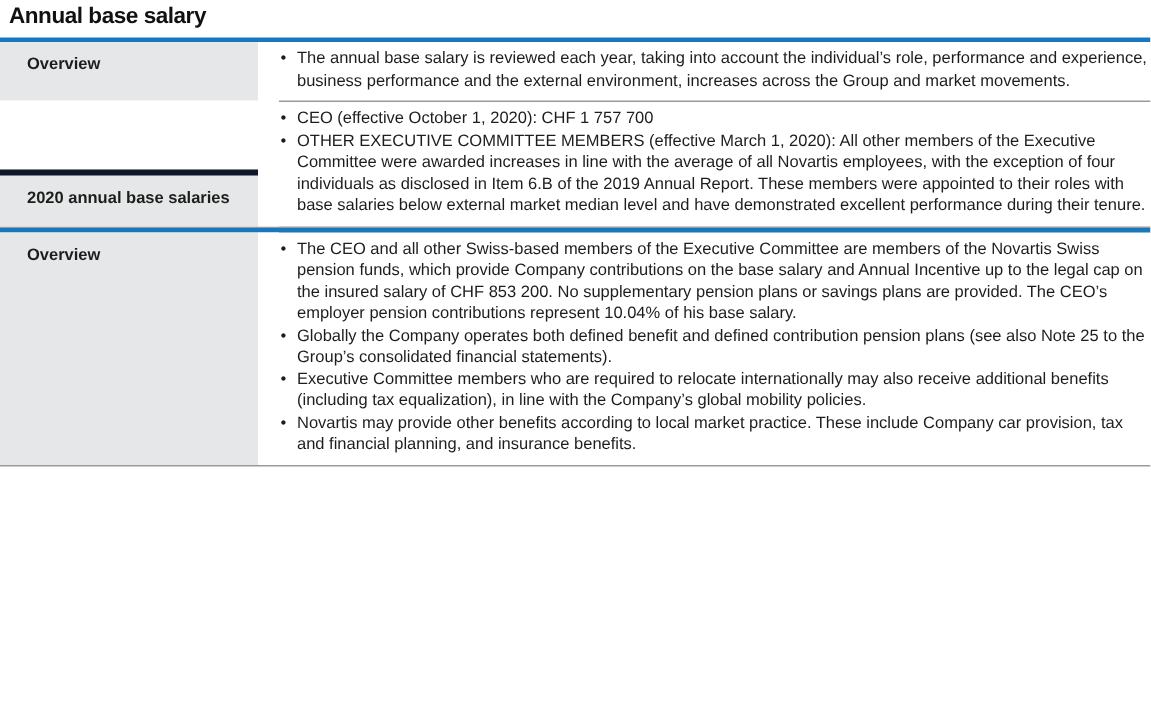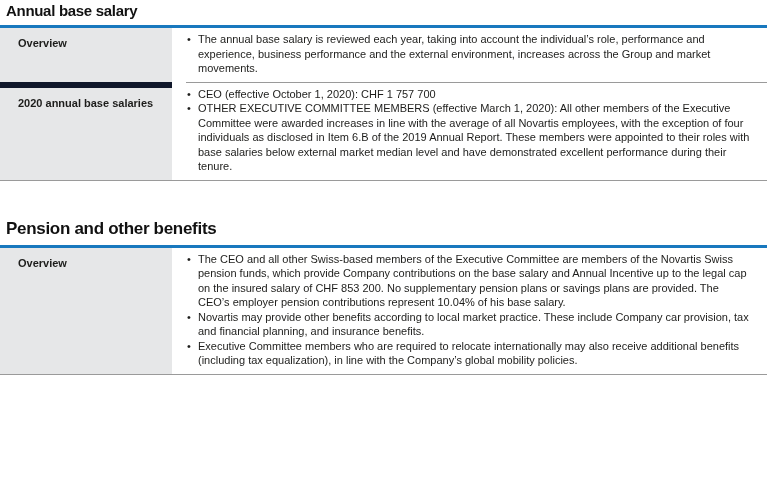--- a/index.html
+++ b/index.html
@@ -33,26 +33,26 @@
     border-bottom:1px solid var(--rule);
   }
   .table-row{display:flex;align-items:stretch;}
   .label-cell{
     width:172px;flex:0 0 172px;
     background:var(--label-bg);
     font-size:11px;font-weight:700;
     padding:9px 8px 8px 18px;
     line-height:13px;
   }
-  .table-row + .table-row .label-cell{border-top:6px solid #0f172a;}
+  .table-row + .table-row .label-cell{border-top:4px solid #0f172a;margin-top:46px;}
   .gutter{width:14px;flex:0 0 14px;background:#ffffff;}
   .content-cell{
     flex:1 1 auto;
     font-size:11px;line-height:14.5px;
-    padding:4px 16px 6px 0;
+    padding:4px 2px 6px 0;
   }
   .table-row + .table-row .content-cell{border-top:1px solid var(--rule);}
 
   .intro{font-size:11px;line-height:14.5px;}
   .bullet-list{list-style:none;}
   .bullet-item{
     position:relative;
     padding-left:12px;
   }
   .bullet-item::before{
@@ -89,34 +89,34 @@
   <li class="bullet-item"><span class="bold-run">CEO</span><span class="text-run"> (effective October 1, 2020): CHF 1 757 700</span></li>
 
   <li class="bullet-item"><span class="bold-run">OTHER EXECUTIVE COMMITTEE MEMBERS</span><span class="text-run"> (effective March 1, 2020): All other members of the Executive Committee were awarded increases in line with the average of all Novartis employees, with the exception of four individuals as disclosed in Item 6.B of the 2019 Annual Report. These members were appointed to their roles with base salaries below external market median level and have demonstrated excellent performance during their tenure.</span></li>
 </ul>
     </div>
   </div>
 </div>
   </section>
 
   <section class="doc-section">
-    <h2 class="section-heading">Pension and other benefits</h2>
     <div class="info-table">
   <div class="table-row">
     <div class="label-cell">Overview</div>
     <div class="gutter"></div>
     <div class="content-cell">
 
       <ul class="bullet-list">
 
   <li class="bullet-item"><span class="text-run">The CEO and all other Swiss-based members of the Executive Committee are members of the Novartis Swiss pension funds, which provide Company contributions on the base salary and Annual Incentive up to the legal cap on the insured salary of CHF 853 200. No supplementary pension plans or savings plans are provided. The CEO’s employer pension contributions represent 10.04% of his base salary.</span></li>
 
+  <li class="bullet-item"><span class="text-run">Globally the Company operates both defined benefit and defined contribution pension plans (see also Note 25 to the Group’s consolidated financial statements).</span></li>
+
+  <li class="bullet-item"><span class="text-run">Executive Committee members who are required to relocate internationally may also receive additional benefits (including tax equalization), in line with the Company’s global mobility policies.</span></li>
 
   <li class="bullet-item"><span class="text-run">Novartis may provide other benefits according to local market practice. These include Company car provision, tax and financial planning, and insurance benefits.</span></li>
-
-  <li class="bullet-item"><span class="text-run">Executive Committee members who are required to relocate internationally may also receive additional benefits (including tax equalization), in line with the Company’s global mobility policies.</span></li>
 </ul>
     </div>
   </div>
 </div>
   </section>
 </div>
 </main>
 
 </body></html>

